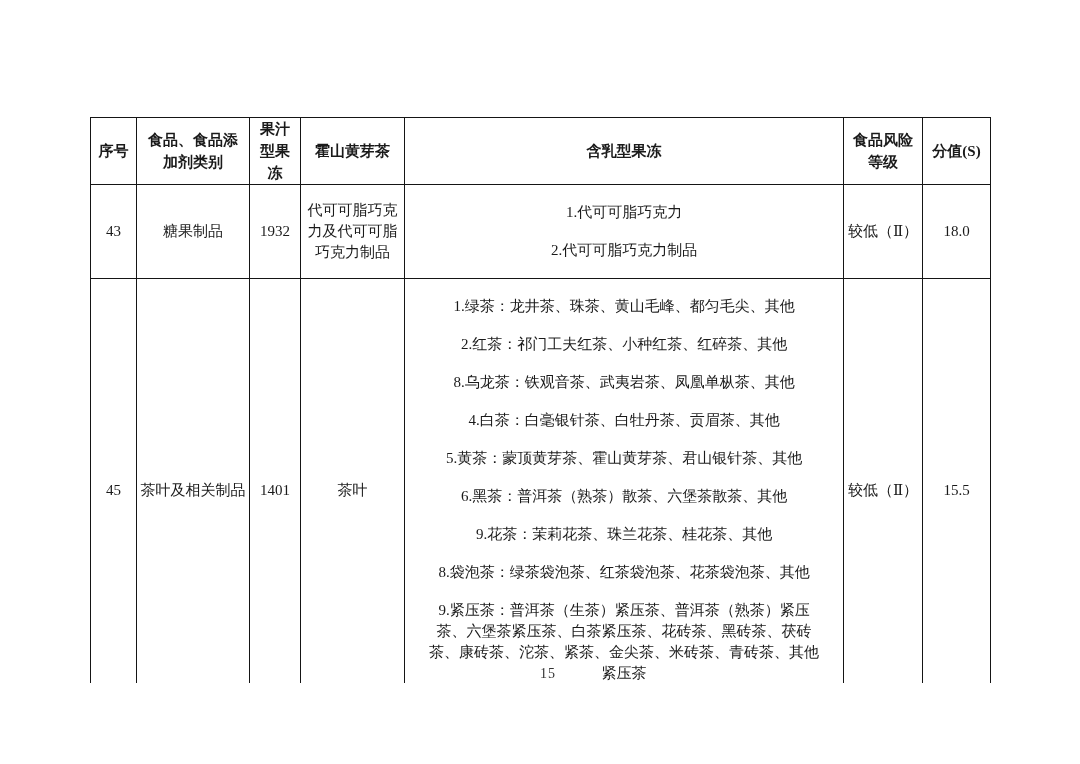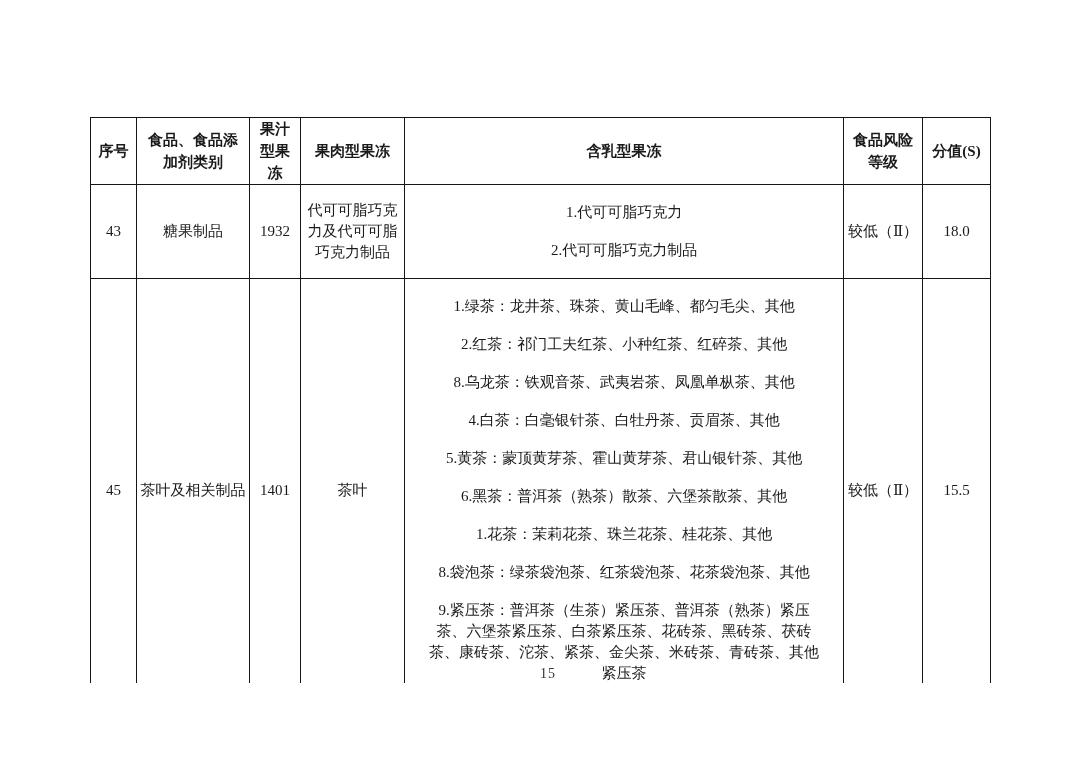--- a/index.html
+++ b/index.html
@@ -75,21 +75,21 @@
       <col style="width:104px">
       <col style="width:439px">
       <col style="width:79px">
       <col style="width:68px">
     </colgroup>
     <thead>
       <tr class="header-row">
         <th>序号</th>
         <th>食品、食品添加剂类别</th>
         <th>果汁型果冻</th>
-        <th>果肉型果冻</th>
+        <th>霍山黄芽茶</th>
         <th>含乳型果冻</th>
         <th>食品风险等级</th>
         <th>分值(S)</th>
       </tr>
     </thead>
     <tbody>
       <tr class="row-43">
         <td>43</td>
         <td>糖果制品</td>
         <td>1932</td>
@@ -106,21 +106,21 @@
         <td>茶叶及相关制品</td>
         <td>1401</td>
         <td>茶叶</td>
         <td class="details-cell">
           <div class="detail-line">1.绿茶：龙井茶、珠茶、黄山毛峰、都匀毛尖、其他</div>
           <div class="detail-line">2.红茶：祁门工夫红茶、小种红茶、红碎茶、其他</div>
           <div class="detail-line">8.乌龙茶：铁观音茶、武夷岩茶、凤凰单枞茶、其他</div>
           <div class="detail-line">4.白茶：白毫银针茶、白牡丹茶、贡眉茶、其他</div>
           <div class="detail-line">5.黄茶：蒙顶黄芽茶、霍山黄芽茶、君山银针茶、其他</div>
           <div class="detail-line">6.黑茶：普洱茶（熟茶）散茶、六堡茶散茶、其他</div>
-          <div class="detail-line">1.花茶：茉莉花茶、珠兰花茶、桂花茶、其他</div>
+          <div class="detail-line">9.花茶：茉莉花茶、珠兰花茶、桂花茶、其他</div>
           <div class="detail-line">8.袋泡茶：绿茶袋泡茶、红茶袋泡茶、花茶袋泡茶、其他</div>
           <div class="detail-line">9.紧压茶：普洱茶（生茶）紧压茶、普洱茶（熟茶）紧压茶、六堡茶紧压茶、白茶紧压茶、花砖茶、黑砖茶、茯砖茶、康砖茶、沱茶、紧茶、金尖茶、米砖茶、青砖茶、其他紧压茶</div>
         </td>
         <td>较低（Ⅱ）</td>
         <td>15.5</td>
       </tr>
     </tbody>
   </table>
 
   <div class="page-number">15</div>

